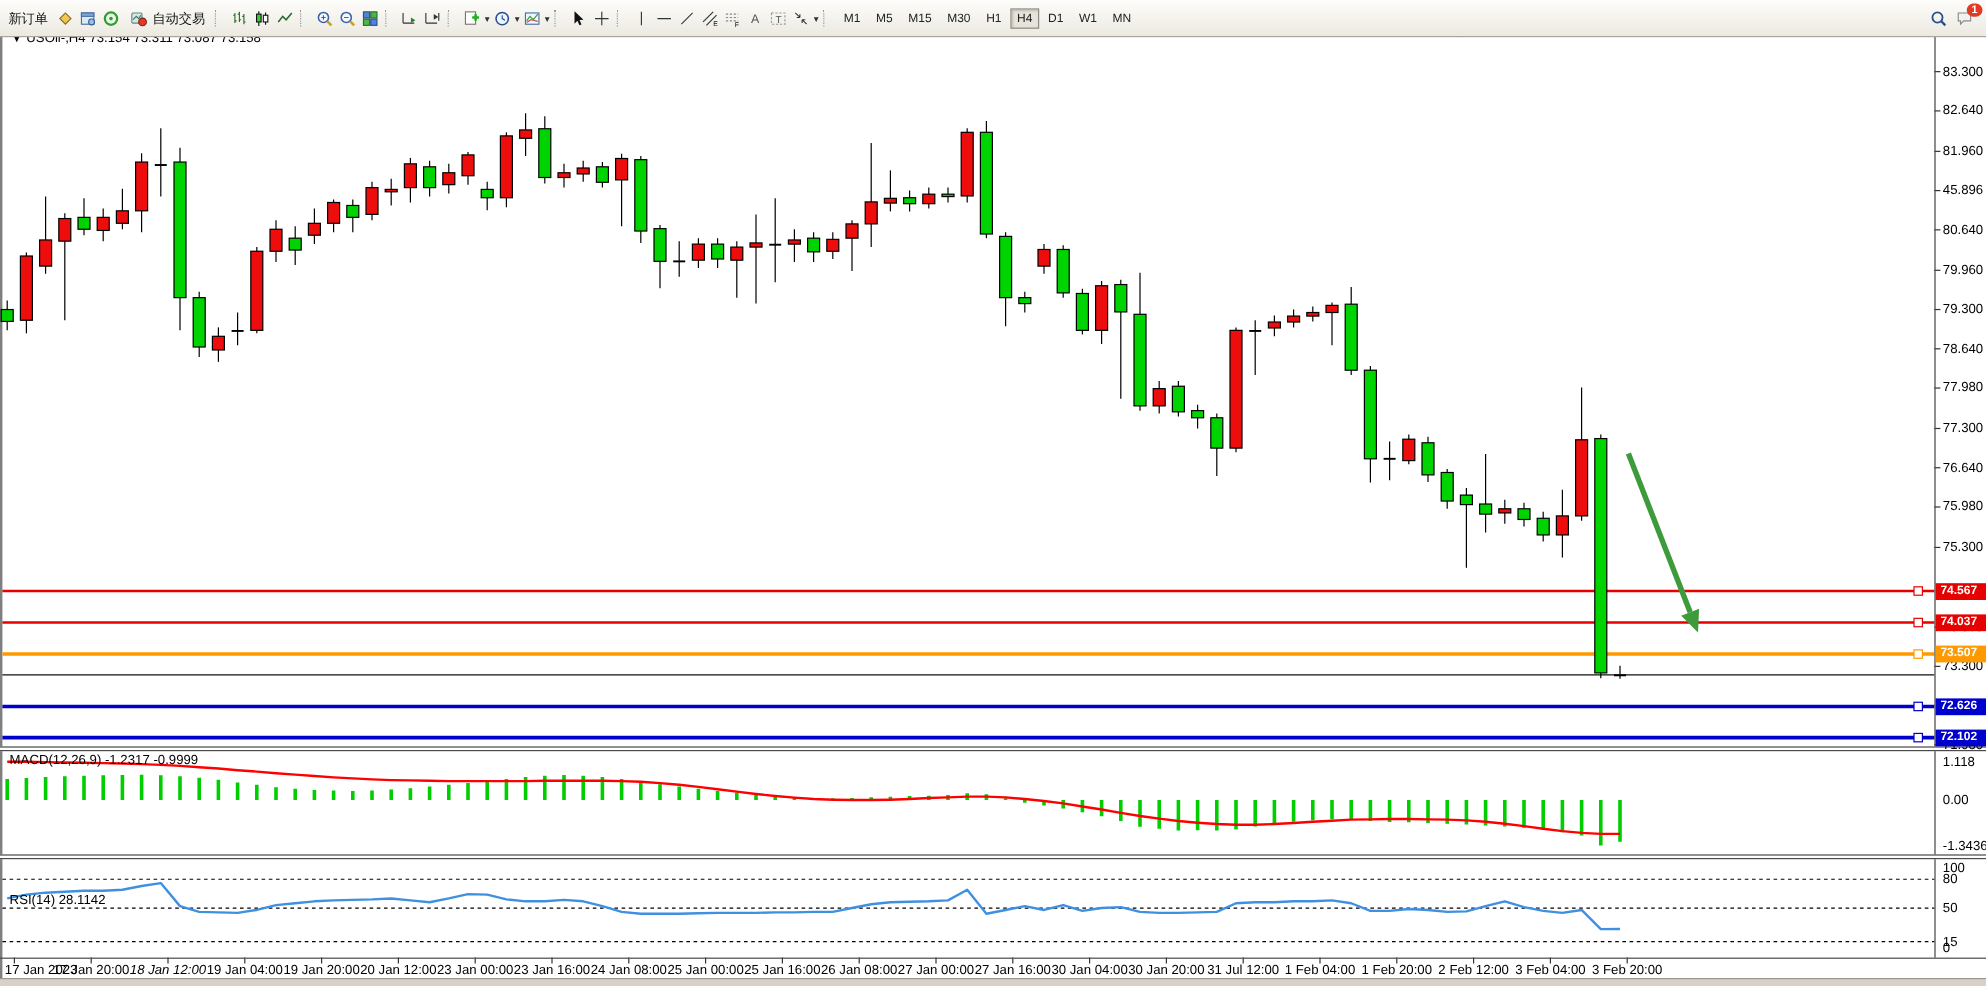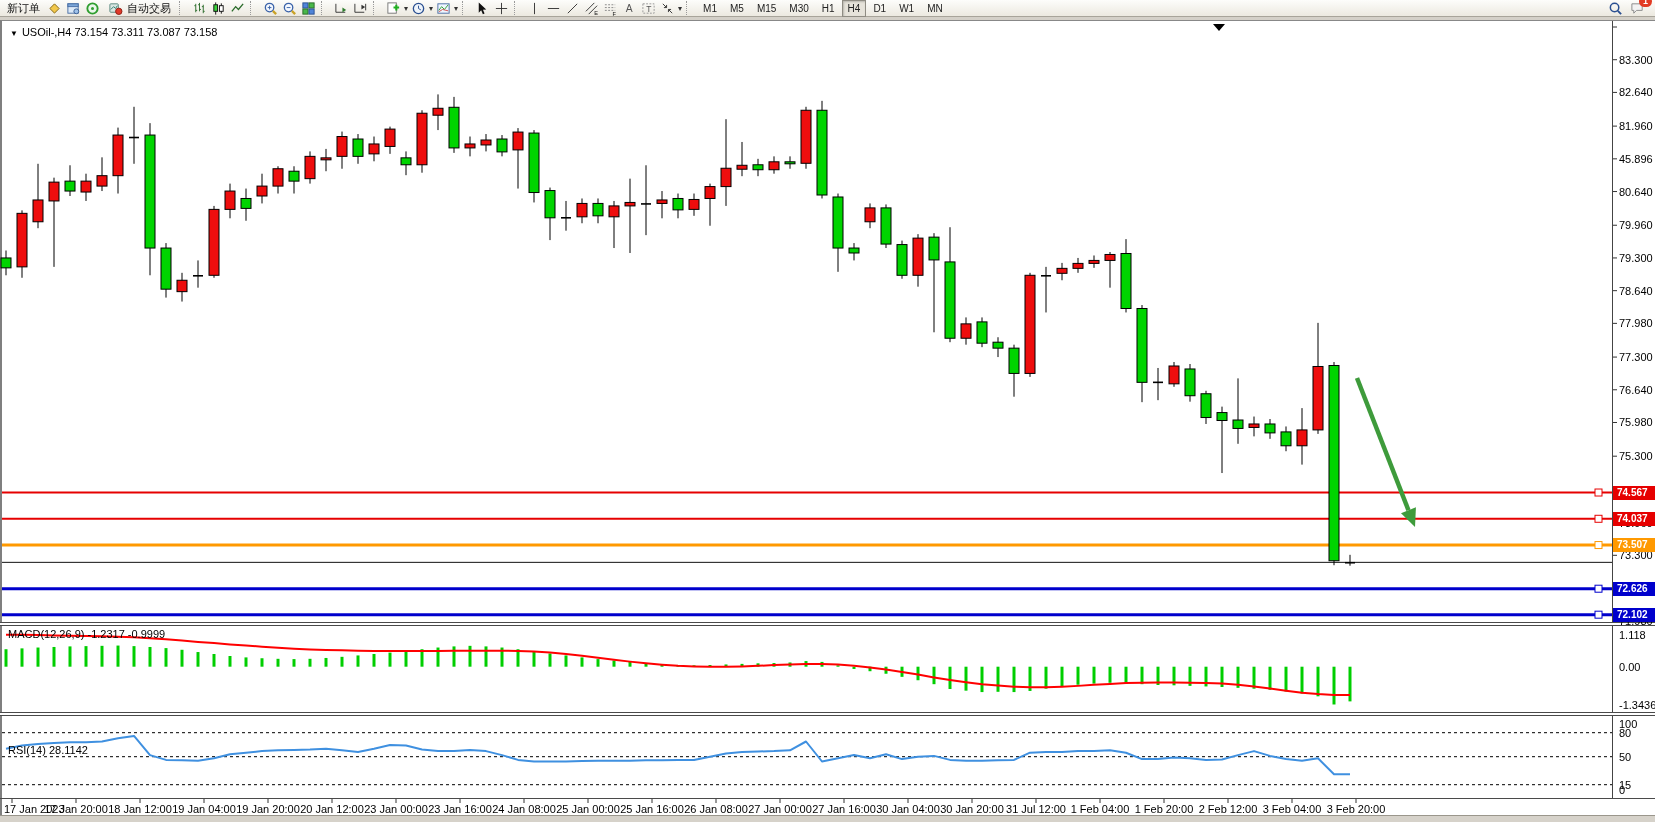--- a/index.html
+++ b/index.html
@@ -1,19 +1,19 @@
 <!DOCTYPE html>
 <html><head>
 <meta charset="utf-8">
 <style>
   html,body{margin:0;padding:0;width:1655px;height:822px;overflow:hidden;
     font-family:"Liberation Sans",sans-serif;background:#d4d0c8;}
   .app{position:relative;width:1655px;height:822px;background:#d4d0c8;}
   
-  .toolbar{position:absolute;top:0;left:0;width:1655px;height:17px;
+  .toolbar{position:absolute;top:0;left:0;width:1655px;height:31px;
     background:linear-gradient(#fdfdfb,#ece9e0);border-bottom:1px solid #a8a49a;
     display:flex;align-items:center;padding:0 3px;gap:1px;box-sizing:border-box;z-index:30;}
   .tbtn{height:17px;display:inline-flex;align-items:center;gap:3px;padding:0 4px;
     font-size:11px;color:#111;cursor:default;white-space:nowrap;}
   .ticon{width:18px;height:17px;display:inline-flex;align-items:center;justify-content:center;}
   .ticon svg{width:15px;height:15px;}
   .grip{width:6px;height:14px;border-left:1px dotted #9a9a9a;margin:0 3px;}
   .caret{font-size:8px;color:#333;margin-left:1px;}
   .tf{font-size:10px;color:#222;padding:2px 5px;border:1px solid transparent;}
   .tf.active{background:#e6e3da;border:1px solid #8f8c83;box-shadow:inset 1px 1px 2px rgba(0,0,0,.2);}
@@ -610,21 +610,21 @@
       <div class="albl" style="left: 1619px; top: 629.172px;">1.118</div>
       <div class="albl" style="left: 1619px; top: 660.7px;">0.00</div>
       <div class="albl" style="left: 1619px; top: 698.59px;">-1.3436</div>
       <div class="albl" style="left: 1619px; top: 717.7px;">100</div>
       <div class="albl" style="left: 1619px; top: 726.7px;">80</div>
       <div class="albl" style="left: 1619px; top: 750.7px;">50</div>
       <div class="albl" style="left: 1619px; top: 778.7px;">15</div>
       <div class="albl" style="left: 1619px; top: 783.7px;">0</div>
       <div class="albl" style="left: 4px; top: 803px;">17 Jan 2023</div>
       <div class="albl ctr" style="left: 76px; top: 803px;">17 Jan 20:00</div>
-      <div class="albl ctr" style="left: 140px; top: 803px;">18 Jan 12:00</div>
+      <div class="albl ctr" style="left: 140px; top: 803px; font-style: italic;">18 Jan 12:00</div>
       <div class="albl ctr" style="left: 204px; top: 803px;">19 Jan 04:00</div>
       <div class="albl ctr" style="left: 268px; top: 803px;">19 Jan 20:00</div>
       <div class="albl ctr" style="left: 332px; top: 803px;">20 Jan 12:00</div>
       <div class="albl ctr" style="left: 396px; top: 803px;">23 Jan 00:00</div>
       <div class="albl ctr" style="left: 460px; top: 803px;">23 Jan 16:00</div>
       <div class="albl ctr" style="left: 524px; top: 803px;">24 Jan 08:00</div>
       <div class="albl ctr" style="left: 588px; top: 803px;">25 Jan 00:00</div>
       <div class="albl ctr" style="left: 652px; top: 803px;">25 Jan 16:00</div>
       <div class="albl ctr" style="left: 716px; top: 803px;">26 Jan 08:00</div>
       <div class="albl ctr" style="left: 780px; top: 803px;">27 Jan 00:00</div>

